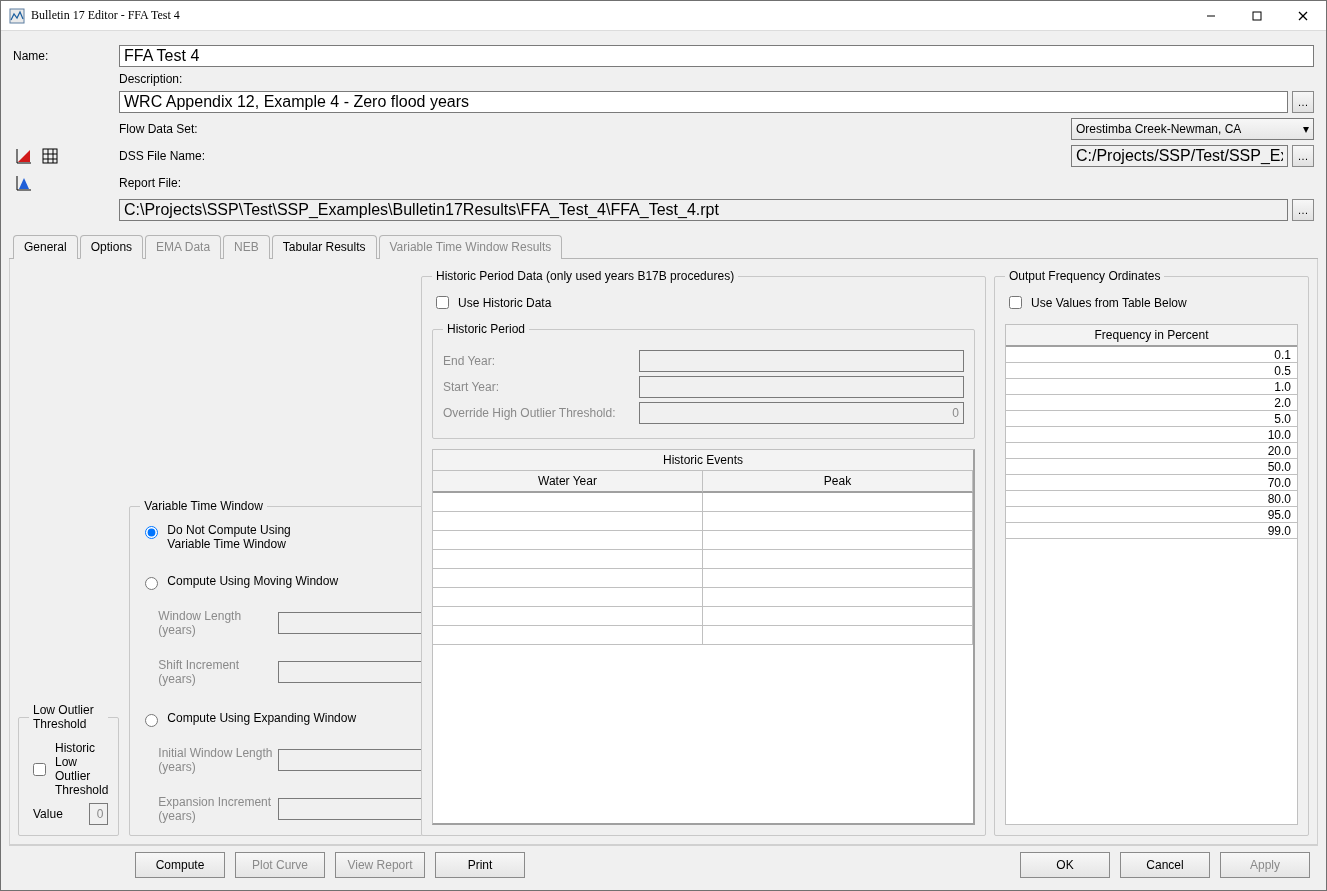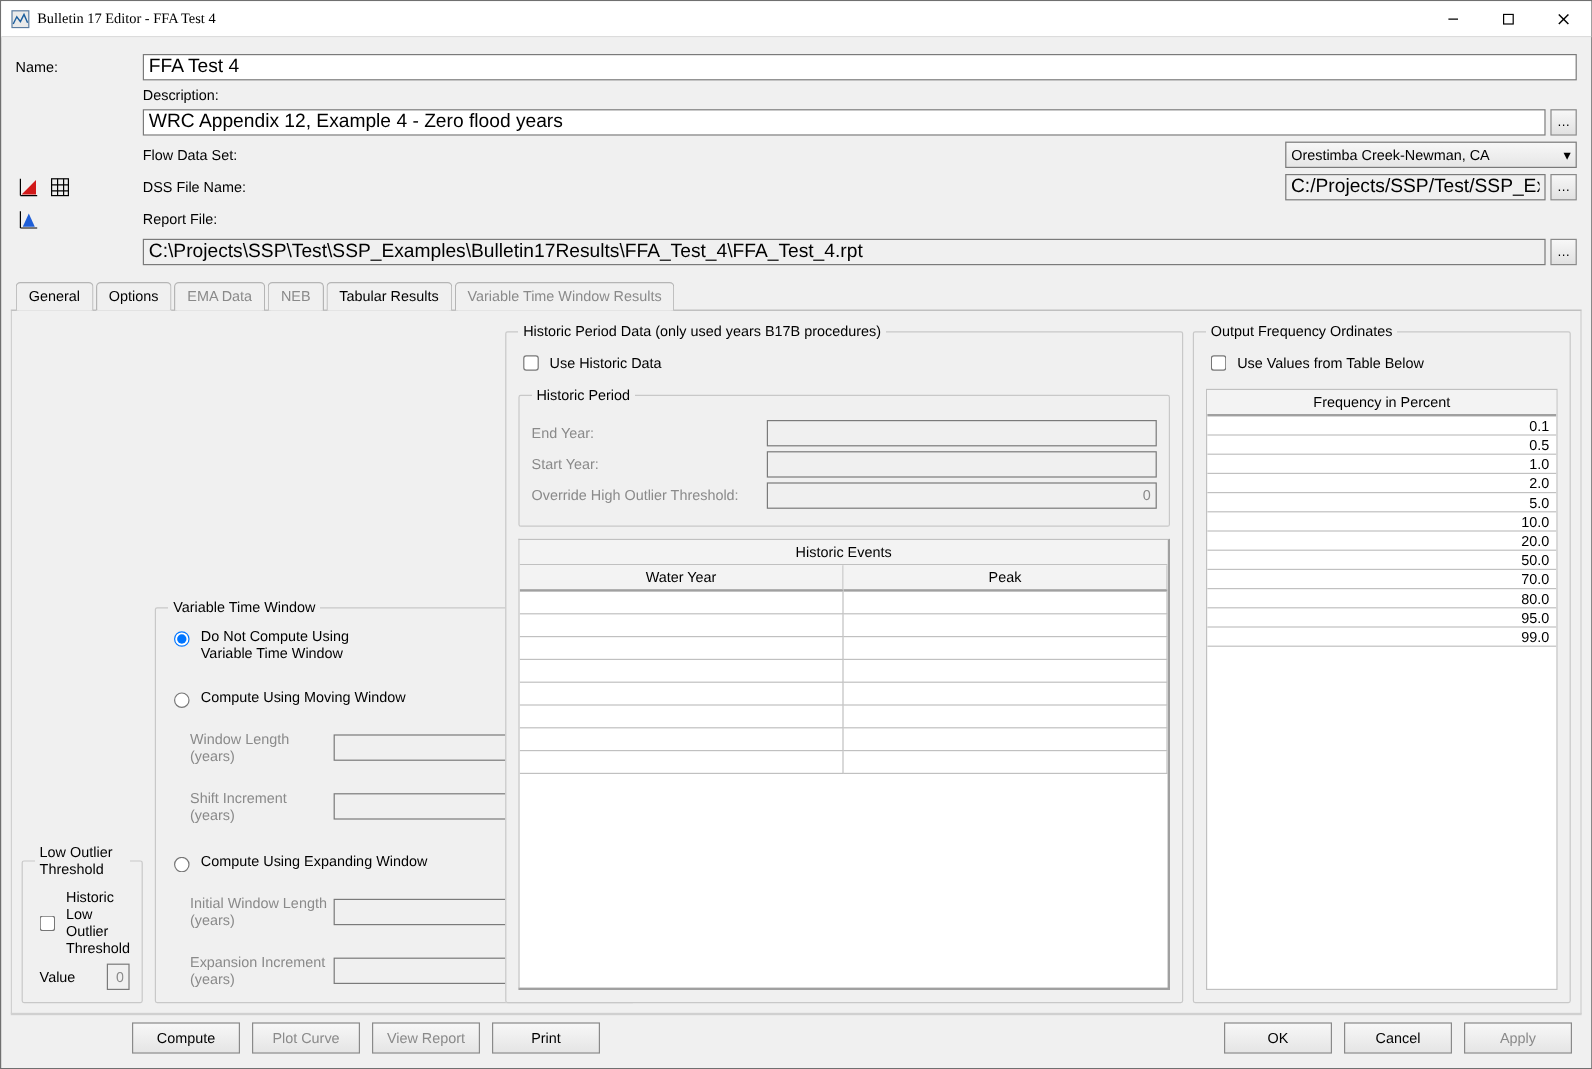--- a/index.html
+++ b/index.html
@@ -63,21 +63,21 @@
 
   fieldset.freq { flex:1; display:flex; flex-direction:column; }
   .freq-table-wrap { flex:1; border:1px solid #c0c0c0; background:#fff; margin-top:6px; display:flex; flex-direction:column; overflow:hidden;}
   .freq-head { text-align:center; padding:3px 0; background:#f3f3f3; border-bottom:2px solid #a0a0a0; }
   .freq-rows { flex:1; }
   .freq-rows .frow { height:16px; border-bottom:1px solid #c0c0c0; text-align:right; padding:0 6px; display:flex; align-items:center; justify-content:flex-end; }
 
   .bottom-bar { display:flex; padding:6px 8px; gap:10px; border-top:1px solid #d0d0d0; background:#f0f0f0; align-items:center;}
   .btn { min-width:90px; height:26px; border:1px solid #8a8a8a; background:linear-gradient(#f7f7f7,#e5e5e5); font-size:12px; display:flex; align-items:center; justify-content:center; padding:0 8px;}
   .btn[disabled] { color:#8a8a8a; }
-  .bottom-left { display:flex; gap:10px; margin-left:93px;}
+  .bottom-left { display:flex; gap:10px; margin-left:118px;}
   .bottom-right { margin-left:auto; display:flex; gap:10px; }
 
   .group .value-row { display:grid; grid-template-columns: 50px 1fr; align-items:center; gap:6px; margin-left: 4px;}
 </style>
 </head>
 <body>
 
 <div class="window">
 
   <div class="titlebar">

